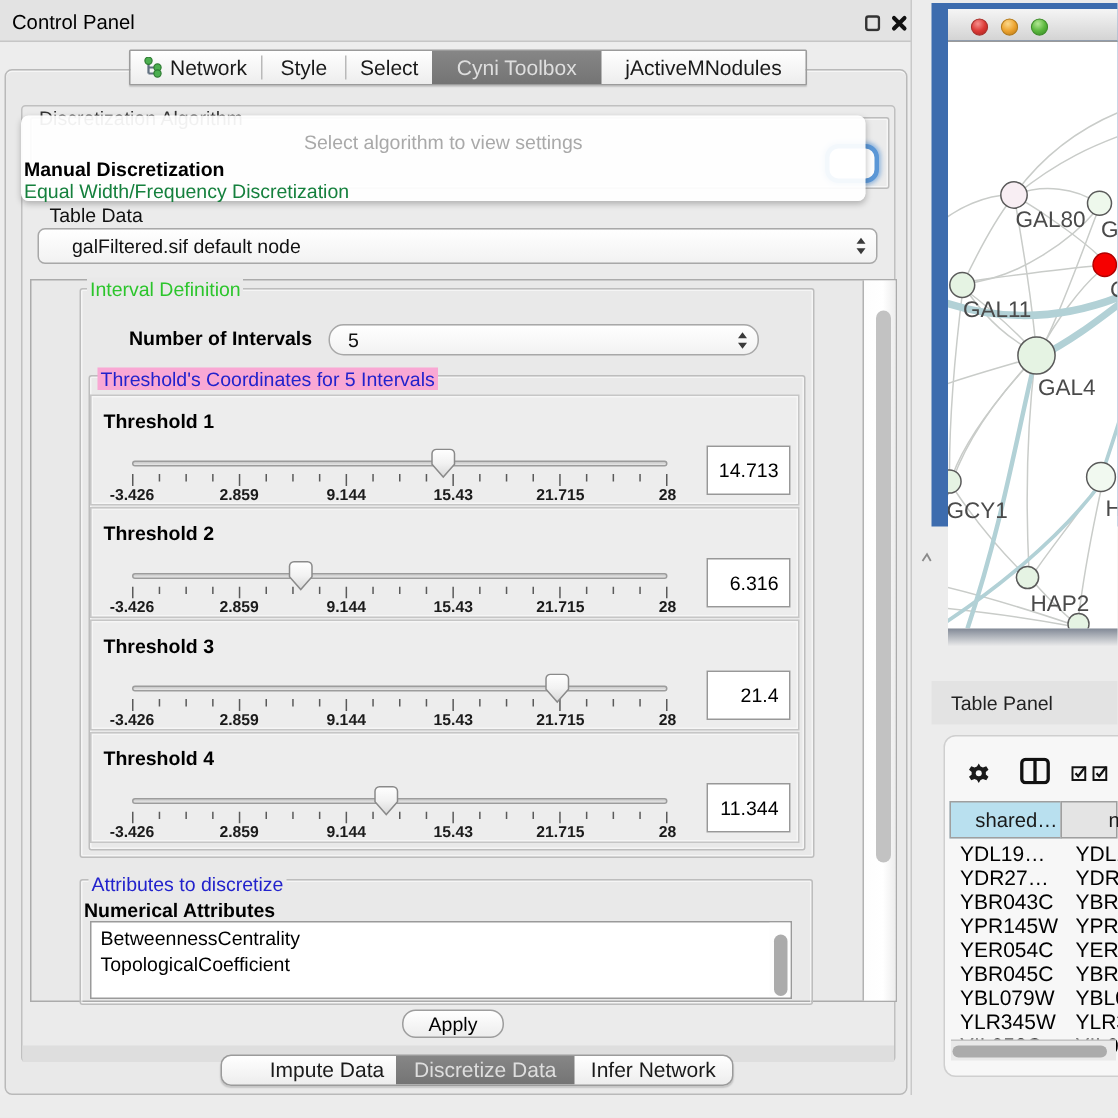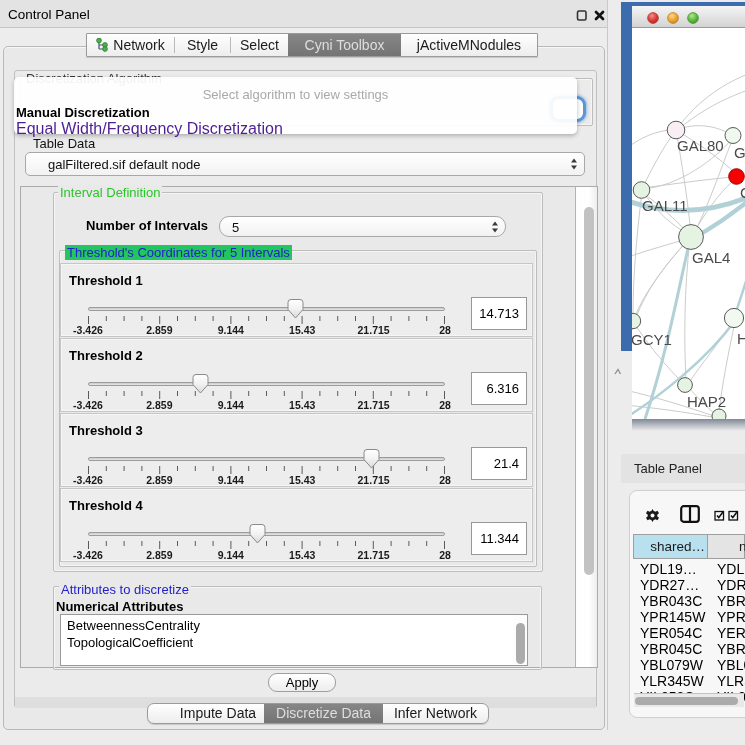--- a/index.html
+++ b/index.html
@@ -36,21 +36,21 @@
 .combo .txt { position:absolute; left:12px; top:50%; transform:translateY(-50%); }
 .combo svg { position:absolute; right:6px; top:50%; transform:translateY(-50%); }
 
 
 #ghostcover { position:absolute; left:14px; top:77px; width:563px; height:57px;
   background:rgba(255,255,255,0.93); border-radius:5px;
   box-shadow:0 2px 4px rgba(0,0,0,0.25); }
 #popsel { position:absolute; left:14px; top:87px; width:563px; text-align:center;
   font-size:13px; color:#a9a9a9; }
 #popman { position:absolute; left:16px; top:105px; font-size:13px; font-weight:bold; color:#000; }
-#popeq  { position:absolute; left:16px; top:120px; font-size:16px; color:#4c1d95; }
+#popeq  { position:absolute; left:16px; top:120px; font-size:13px; color:#15803d; }
 
 
 #scrollpane { position:absolute; left:20px; top:186px; width:578px; height:482px;
   border:1px solid #ababab; background:#e9e9e9; }
 #vscroll { position:absolute; left:554px; top:0px; width:22px; height:480px;
   background:linear-gradient(90deg,#fdfdfd,#ffffff 60%,#ededed); border-left:1px solid #b2b2b2; }
 #vthumb { position:absolute; left:8px; top:20px; width:9.5px; height:368px; background:#c2c2c2; border-radius:5px; }
 
 
 .thpanel { position:absolute; left:60px; width:473px; height:74px; background:#ededed;
@@ -176,21 +176,21 @@
 
 <div class="fslabel" style="left:84px; top:218px; font-weight:bold; color:#000;">Number of Intervals</div>
 <div class="combo" style="left:219px; top:216px; width:287px; height:21px; border-radius:10px;">
   <div class="txt">5</div>
   <svg width="8" height="12">
       <path d="M4,0.5 L7,4.5 L1,4.5 Z M4,11.5 L7,7.5 L1,7.5 Z" fill="#3a3a3a"></path>
     </svg>
 </div>
 
 <div class="fieldset" style="left:59px; top:250px; width:478px; height:317px;"></div>
-<div class="fslabel" style="left:65px; top:245px; color:#2222cc; background:#22c55e;">Threshold's Coordinates for 5 Intervals</div>
+<div class="fslabel" style="left:65px; top:245px; color:#2222cc; background:#f9a8d4;">Threshold's Coordinates for 5 Intervals</div>
 
 <div class="thpanel" style="top:263px;">
   <div class="thtitle">Threshold 1</div>
   <div class="track"></div>
   <svg class="ticks" width="359" height="8" style="left:27px;">
       <line x1="0.50" y1="0" x2="0.50" y2="8" stroke="#5a5a5a" stroke-width="1"></line>
       <line x1="18.30" y1="0" x2="18.30" y2="5" stroke="#5a5a5a" stroke-width="1"></line>
       <line x1="36.10" y1="0" x2="36.10" y2="5" stroke="#5a5a5a" stroke-width="1"></line>
       <line x1="53.90" y1="0" x2="53.90" y2="5" stroke="#5a5a5a" stroke-width="1"></line>
       <line x1="71.70" y1="0" x2="71.70" y2="8" stroke="#5a5a5a" stroke-width="1"></line>

